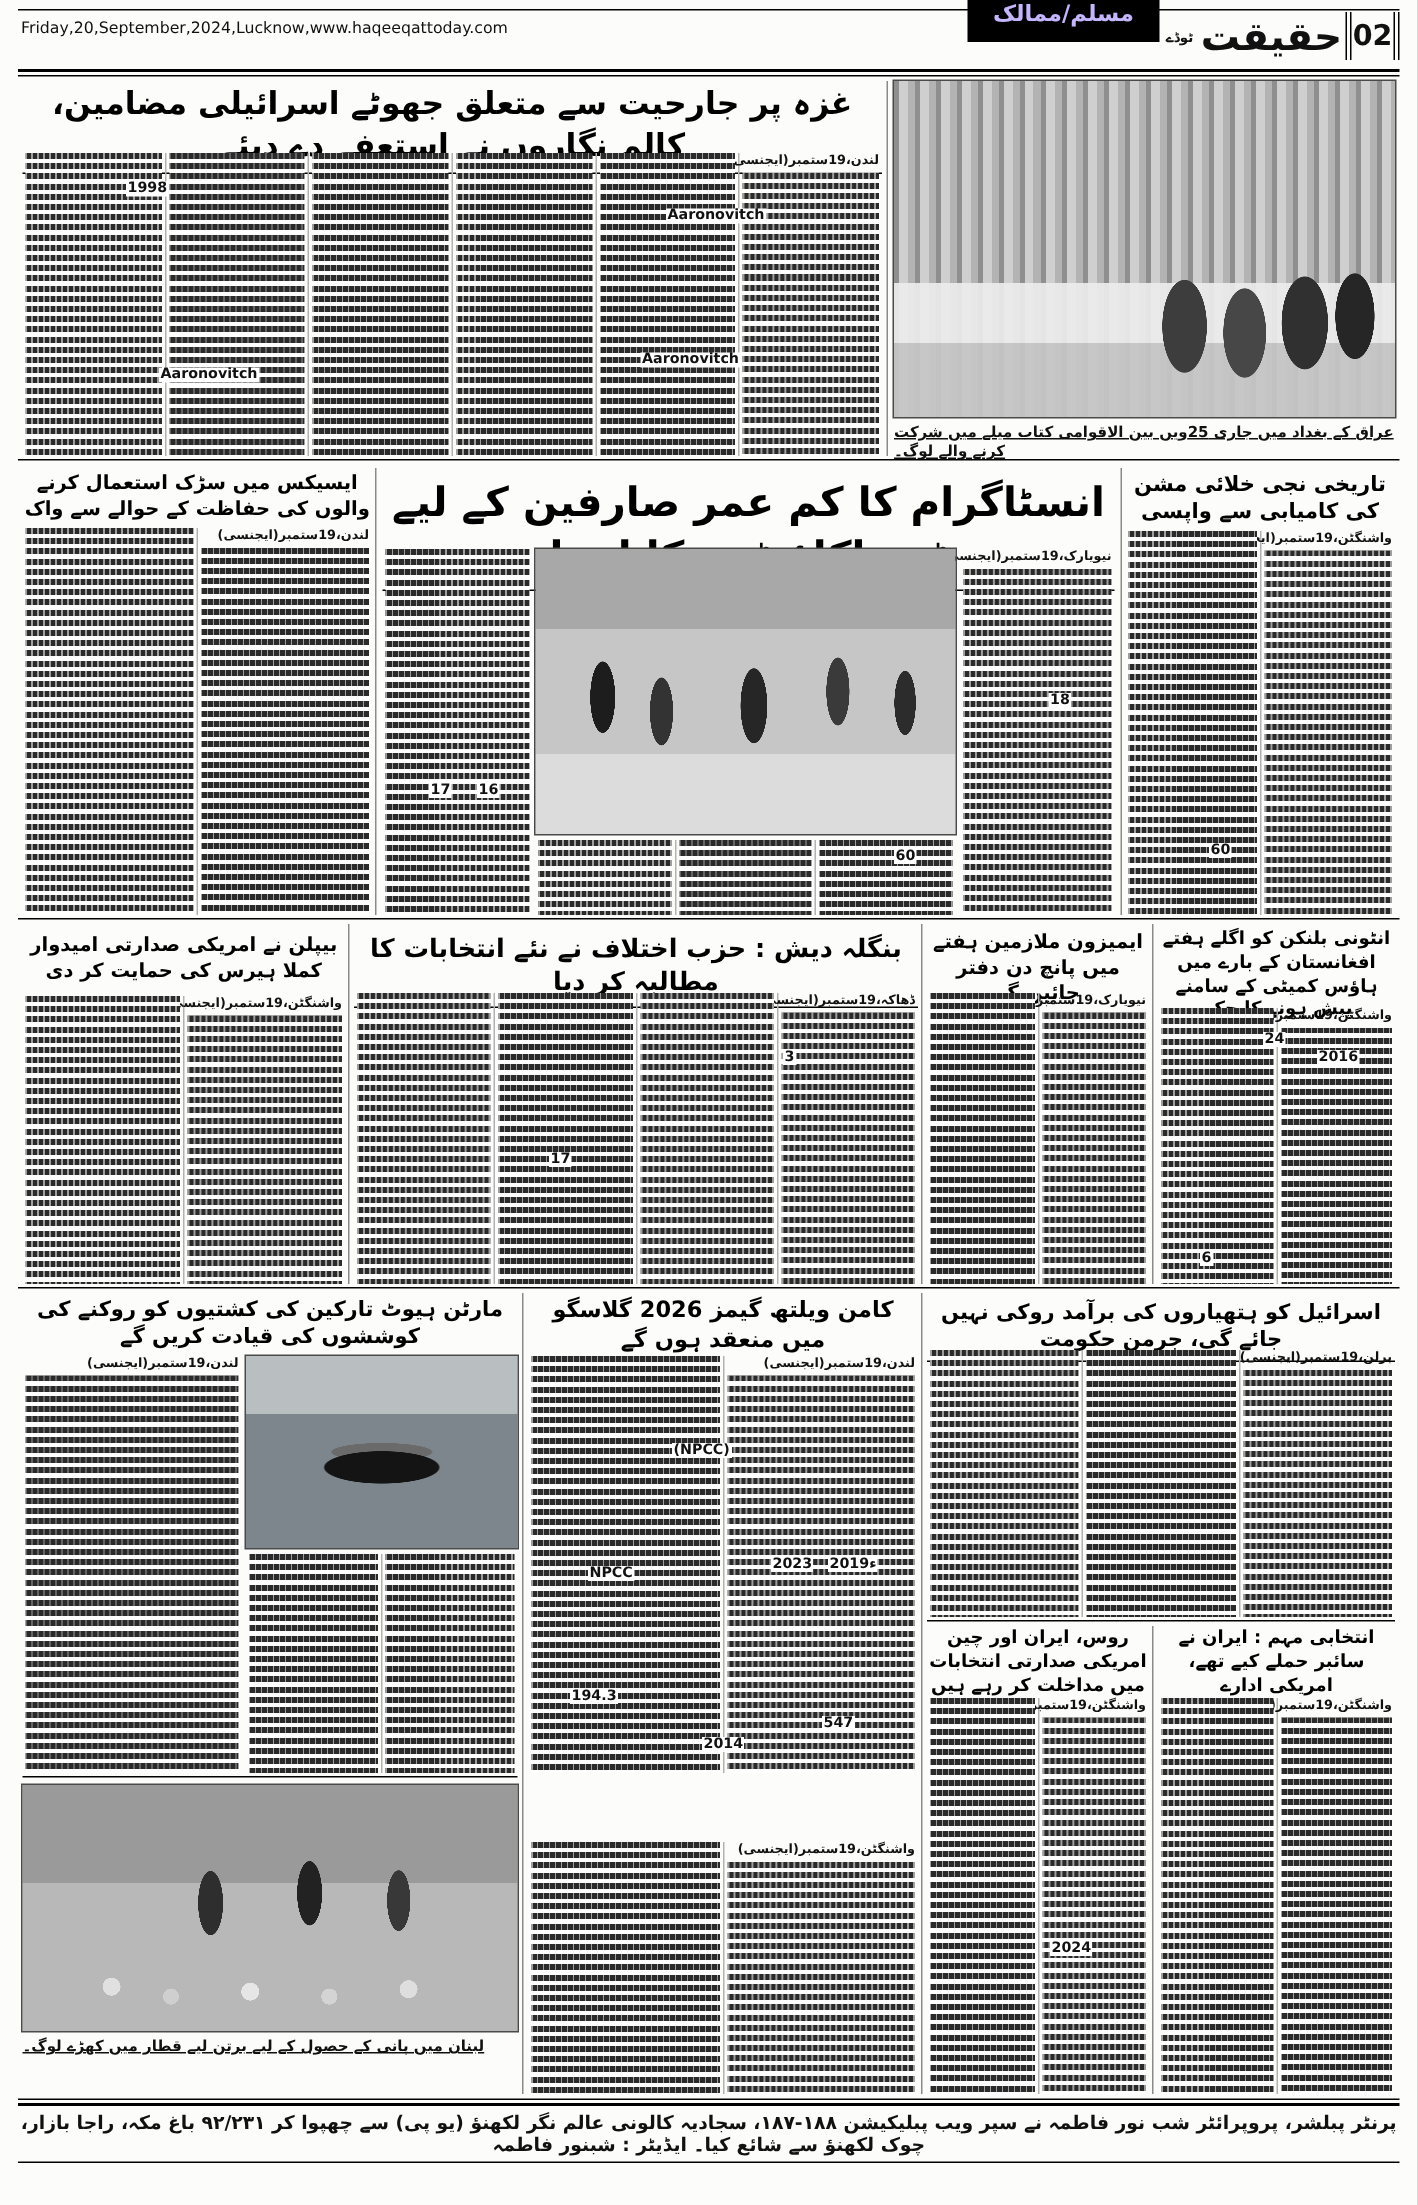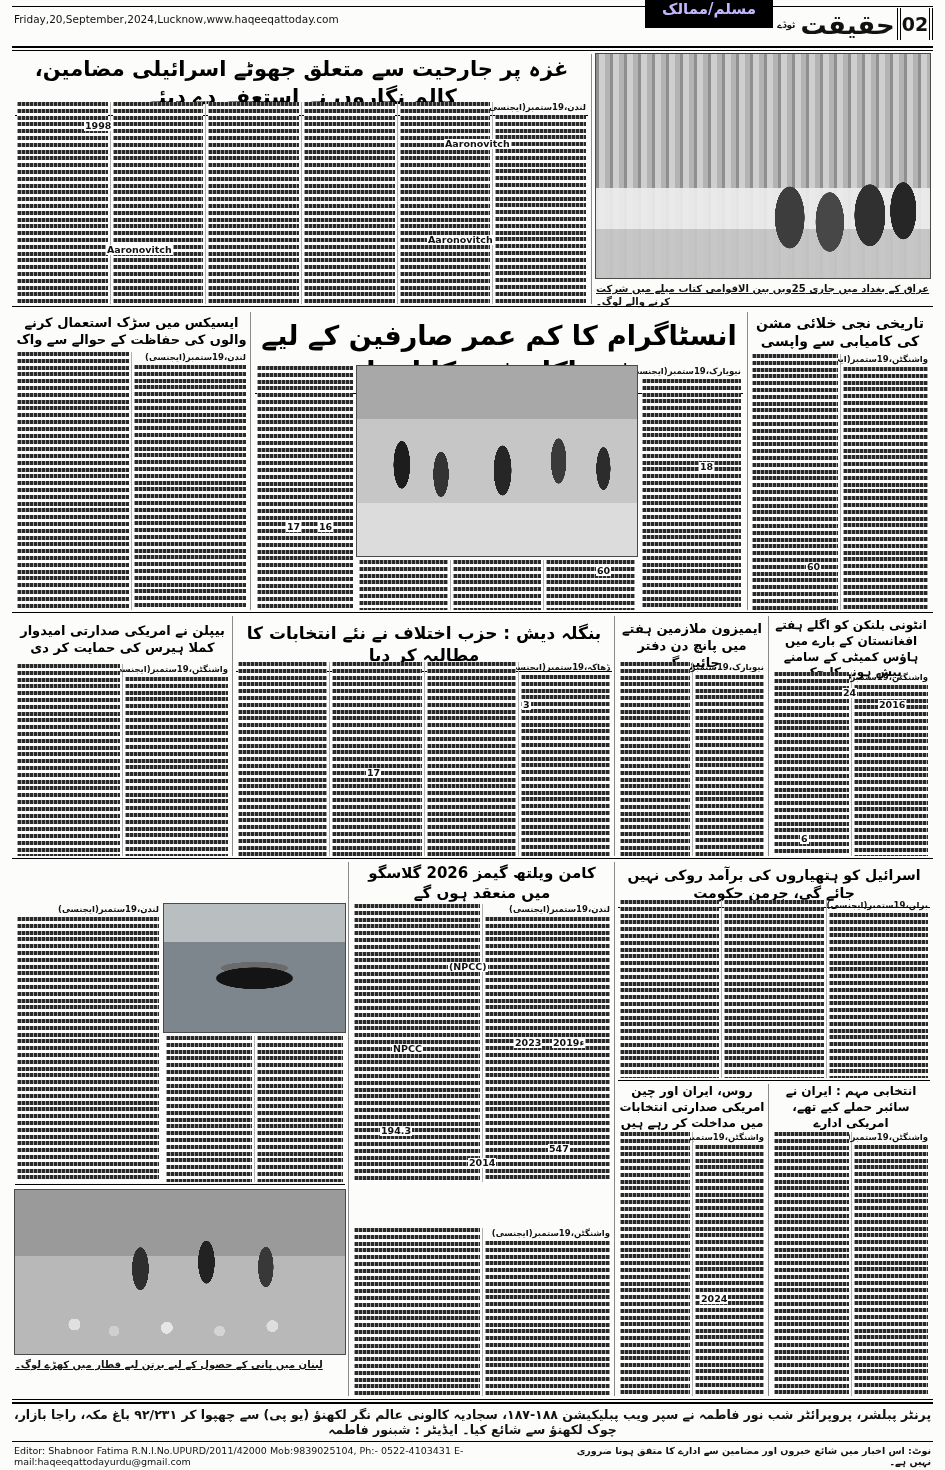--- a/index.html
+++ b/index.html
@@ -210,20 +210,21 @@
     </div>
     <div class="col">
         <div class="greek"></div>
       </div>
   </div>
   <span class="tok" style="left:878px;top:700px">2016</span>
   <span class="tok" style="left:842px;top:688px">24</span>
   <span class="tok" style="left:800px;top:834px">6</span>
   <div class="hr" style="left:12px;top:858px;width:921px"></div>
 
+  <div class="hl" style="left:15px;top:864px;width:330px;font-size:14px">مارٹن ہیوٹ تارکین کی کشتیوں کو روکنے کی کوششوں کی قیادت کریں گے</div>
   <div class="photo ph-boat" style="left:164px;top:904px;width:181px;height:128px"></div>
   <div class="cols" style="left:15px;top:904px;width:146px;height:278px">
     <div class="col">
       <div class="dl">لندن،19ستمبر(ایجنسی)</div>
       <div class="greek"></div>
     </div>
   </div>
   <div class="cols" style="left:164px;top:1036px;width:181px;height:146px">
     <div class="col">
         <div class="greek"></div>
@@ -302,18 +303,14 @@
   </div>
   <span class="tok" style="left:700px;top:1294px">2024</span>
 
   <div class="photo ph-water" style="left:15px;top:1190px;width:330px;height:164px"></div>
   <div class="cap" style="left:15px;top:1358px;width:330px">لبنان میں پانی کے حصول کے لیے برتن لیے قطار میں کھڑے لوگ۔</div>
 
   <div class="hr" style="left:12px;top:1399px;width:921px"></div>
   <div class="hr" style="left:12px;top:1402px;width:921px;height:2px"></div>
   <div style="position:absolute;left:12px;top:1407px;width:921px;text-align:center;font:700 12.5px 'DejaVu Sans',sans-serif;direction:rtl">پرنٹر پبلشر، پروپرائٹر شب نور فاطمہ نے سپر ویب پبلیکیشن ۱۸۸-۱۸۷، سجادیہ کالونی عالم نگر لکھنؤ (یو پی) سے چھپوا کر ۹۲/۲۳۱ باغ مکہ، راجا بازار، چوک لکھنؤ سے شائع کیا۔ ایڈیٹر : شبنور فاطمہ</div>
   <div class="hr" style="left:12px;top:1441px;width:921px"></div>
-  <div style="position:absolute;left:14px;top:1445px;width:917px;display:flex;justify-content:space-between;align-items:flex-start">
-    <div style="font:400 9.5px 'DejaVu Sans',sans-serif">Editor: Shabnoor Fatima   R.N.I.No.UPURD/2011/42000 Mob:9839025104, Ph:- 0522-4103431 E-mail:haqeeqattodayurdu@gmail.com</div>
-    <div style="font:700 9.5px 'DejaVu Sans',sans-serif;direction:rtl">نوٹ: اس اخبار میں شائع خبروں اور مضامین سے ادارے کا متفق ہونا ضروری نہیں ہے۔</div>
-  </div>
 
 </div>
 
 </body></html>

